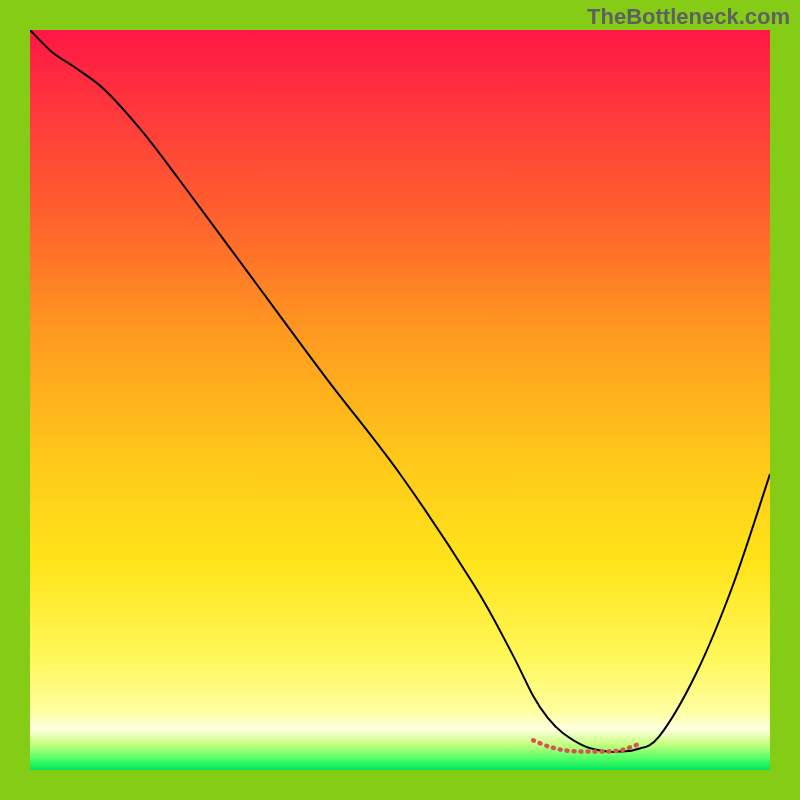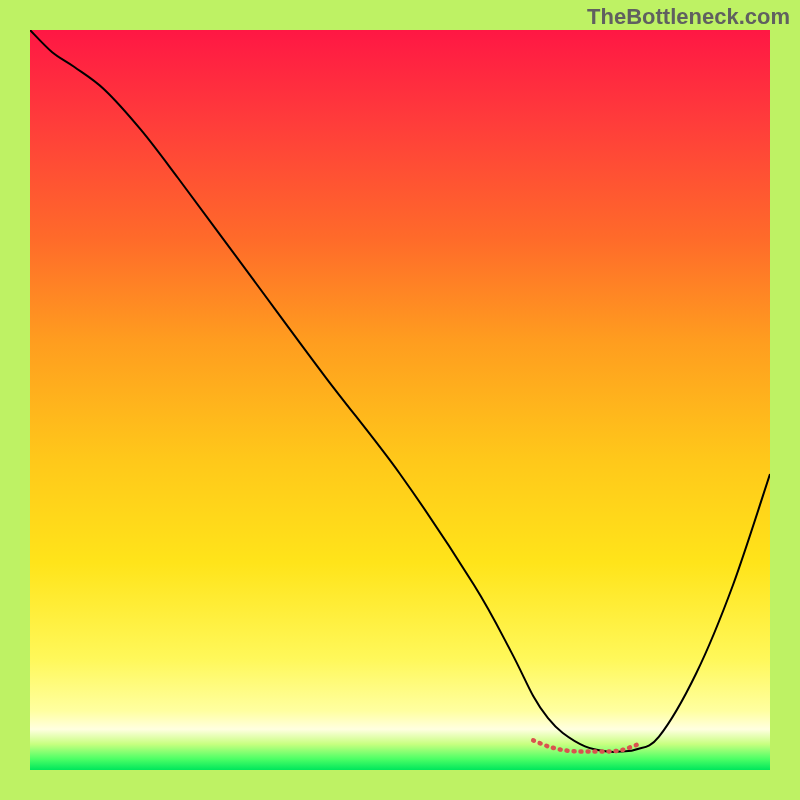--- a/index.html
+++ b/index.html
@@ -1,21 +1,21 @@
 <!DOCTYPE html>
 <html><head>
 <meta charset="utf-8">
 <style>
   * { margin: 0; padding: 0; box-sizing: border-box; }
   html, body { width: 800px; height: 800px; overflow: hidden; background: #000; }
   .container {
     width: 800px;
     height: 800px;
     position: relative;
-    background: #bef264;
+    background: #84cc16;
   }
   .watermark {
     position: absolute;
     top: 4px;
     right: 10px;
     color: #606060;
     font-family: Arial, Helvetica, sans-serif;
     font-size: 22px;
     font-weight: bold;
     z-index: 10;

